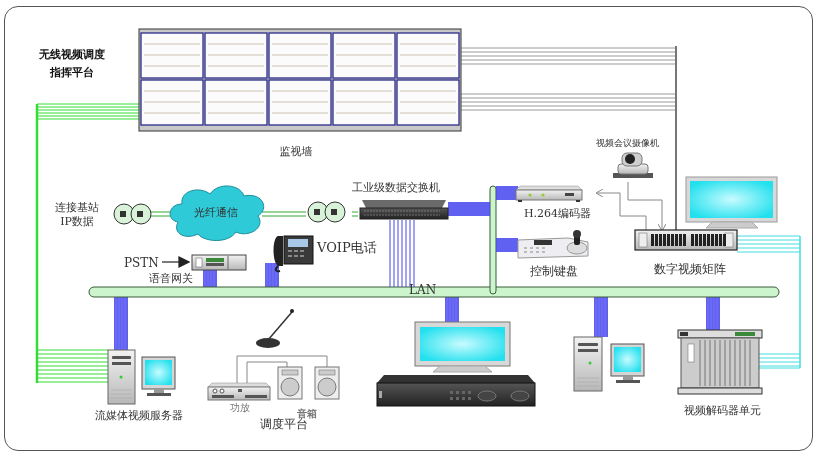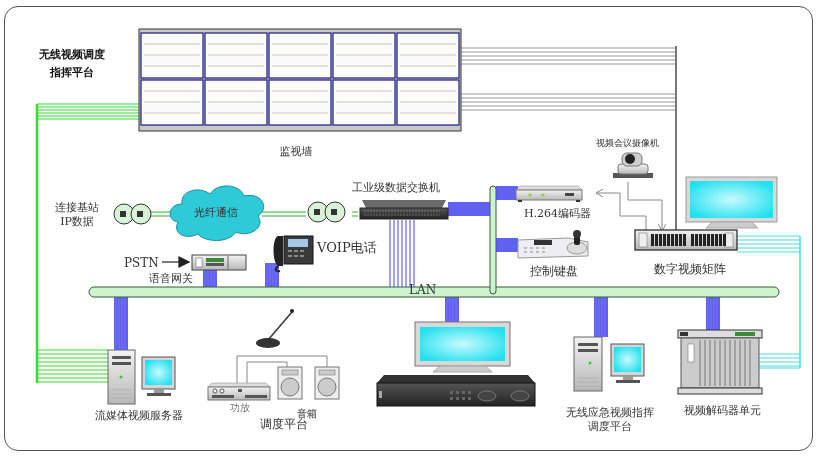--- a/index.html
+++ b/index.html
@@ -478,19 +478,15 @@
 
   <div class="lbl c" style="left:72px;top:409px;width:134px;">
     <div>流媒体视频服务器</div>
   </div>
 
   <div class="lbl lbl-sm" style="left:230px;top:401px;">功放</div>
   <div class="lbl lbl-sm" style="left:297px;top:407px;font-weight:bold;">音箱</div>
   <div class="lbl" style="left:260px;top:417px;font-size:12px;">调度平台</div>
 
 
-  <div class="lbl c" style="left:562px;top:406px;width:96px;">
-    <div>无线应急视频指挥</div>
-    <div>调度平台</div>
-  </div>
 
   <div class="lbl" style="left:684px;top:404px;">视频解码器单元</div>
 </div>
 
 </body></html>

